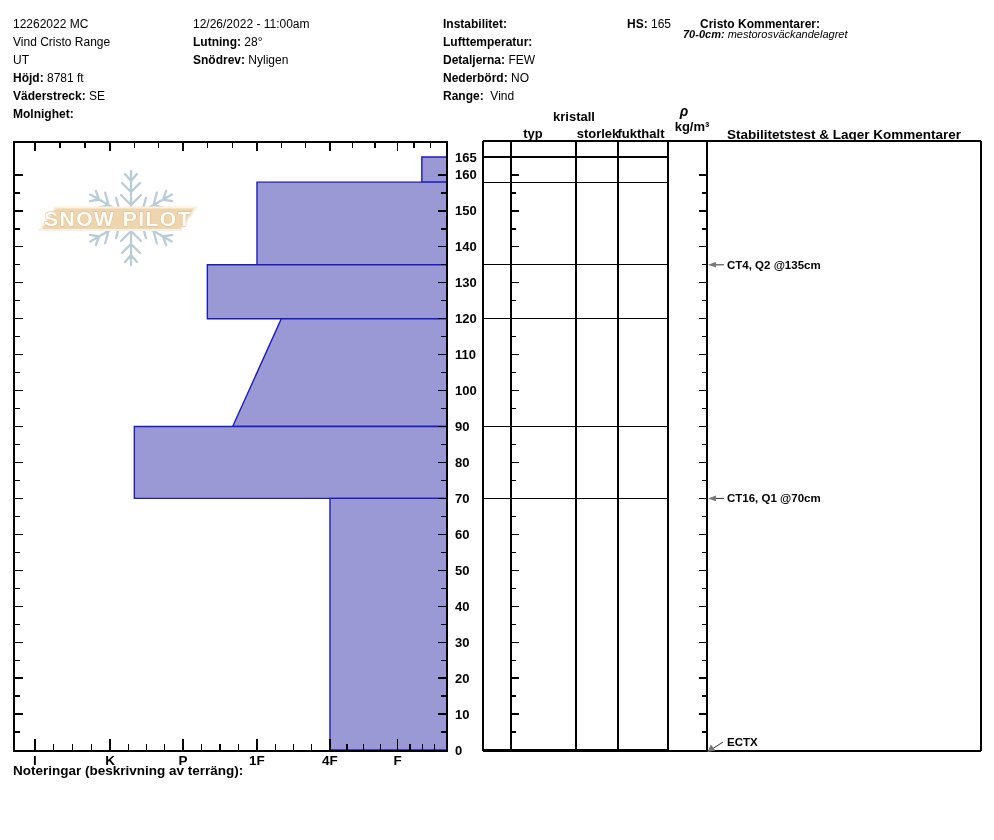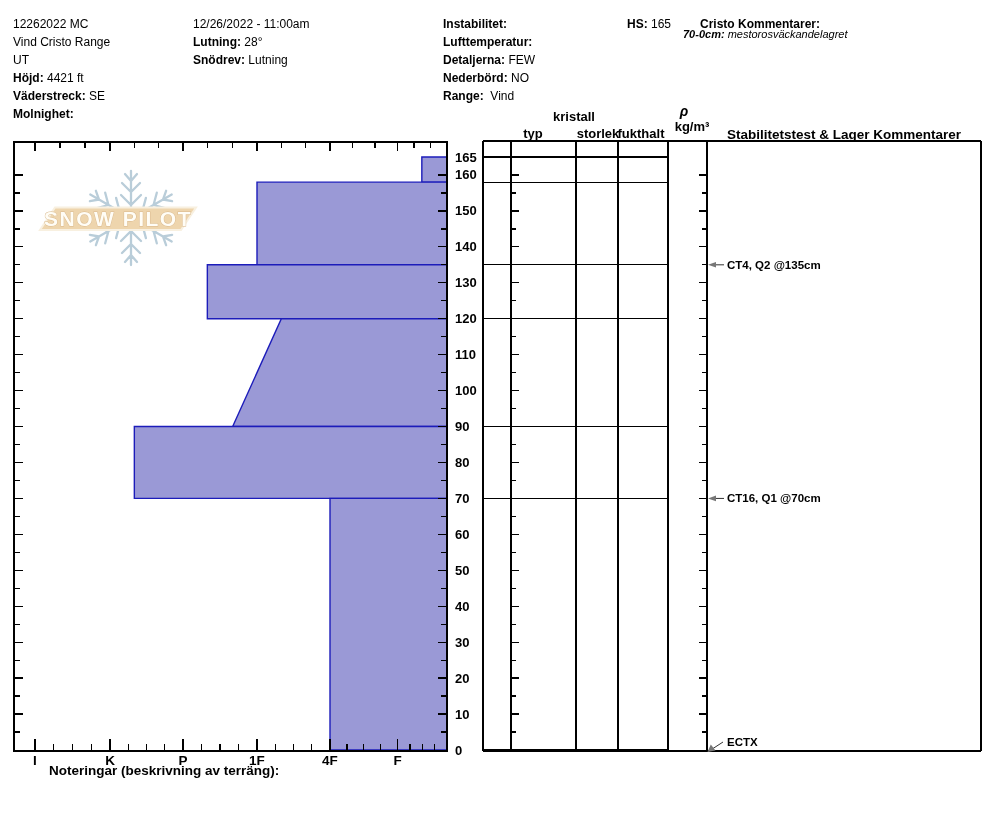--- a/index.html
+++ b/index.html
@@ -2,21 +2,21 @@
 <html><head>
 <meta charset="utf-8">
 <style>
   html,body{margin:0;padding:0;background:#fff;}
   .page{position:relative;width:994px;height:840px;background:#ffffff;overflow:hidden;
         font-family:"Liberation Sans", sans-serif;color:#000;}
   .hdr-col{position:absolute;top:15px;font-size:12px;line-height:18px;white-space:nowrap;}
   .b{font-weight:bold;margin-top:20px;}
   .sub{font-size:11px;font-style:italic;}
   #chart{position:absolute;left:0;top:0;}
-  .footer{position:absolute;left:13px;top:763px;font-size:13.5px;font-weight:bold;white-space:nowrap;margin-left:36px;}
+  .footer{position:absolute;left:13px;top:763px;font-size:13.5px;font-weight:bold;white-space:nowrap;}
 </style>
 </head>
 <body>
 
 <div class="page">
 
   <svg id="chart" width="994" height="840" viewBox="0 0 994 840">
       <g fill="#9a99d6" stroke="#1c1cba" stroke-width="1.4">
         <polygon points="421.8333333333333,157 447,157 447,182.15757575757584 421.8333333333333,182.15757575757584"></polygon>
         <polygon points="257,182.15757575757584 447,182.15757575757584 447,264.81818181818187 257,264.81818181818187"></polygon>
@@ -273,29 +273,29 @@
         <line x1="723" y1="742" x2="713" y2="748.5" stroke="#333" stroke-width="1"></line>
         <polygon points="707.5,752 715.5,750.6 710.8,744.6" fill="#777777"></polygon>
         <text x="727" y="746" font-size="11.5" font-weight="bold" fill="#000">ECTX</text>
       </g>
     </svg>
 
   <div class="hdr-col" style="left:13px">
     <div>12262022 MC</div>
     <div>Vind Cristo Range</div>
     <div>UT</div>
-    <div><span class="b">Höjd:</span> <span>4421 ft</span></div>
+    <div><span class="b">Höjd:</span> <span>8781 ft</span></div>
     <div><span class="b">Väderstreck:</span> <span>SE</span></div>
     <div><span class="b">Molnighet:</span></div>
   </div>
 
   <div class="hdr-col" style="left:193px">
     <div>12/26/2022 - 11:00am</div>
     <div><span class="b">Lutning:</span> <span>28°</span></div>
-    <div><span class="b">Snödrev:</span> <span>Lutning</span></div>
+    <div><span class="b">Snödrev:</span> <span>Nyligen</span></div>
   </div>
 
   <div class="hdr-col" style="left:443px">
     <div><span class="b">Instabilitet:</span></div>
     <div><span class="b">Lufttemperatur:</span></div>
     <div><span class="b">Detaljerna:</span> <span>FEW</span></div>
     <div><span class="b">Nederbörd:</span> <span>NO</span></div>
     <div><span class="b">Range:</span>&nbsp; <span>Vind</span></div>
   </div>
 

